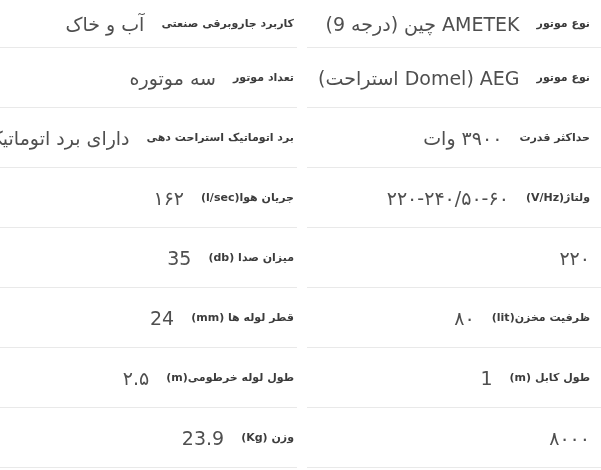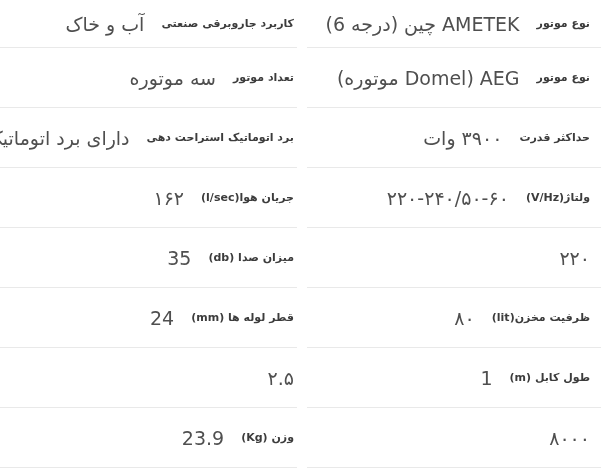--- a/index.html
+++ b/index.html
@@ -39,25 +39,25 @@
   }
 </style>
 </head>
 <body>
 
 <div class="spec-table">
 
   <div class="spec-col primary">
     <div class="spec-row">
       <span class="spec-label">نوع موتور</span>
-      <span class="spec-value">AMETEK چین (درجه 6)</span>
+      <span class="spec-value">AMETEK چین (درجه 9)</span>
     </div>
     <div class="spec-row">
       <span class="spec-label">نوع موتور</span>
-      <span class="spec-value">AEG (Domel موتوره)</span>
+      <span class="spec-value">AEG (Domel استراحت)</span>
     </div>
     <div class="spec-row">
       <span class="spec-label">حداکثر قدرت</span>
       <span class="spec-value">۳۹۰۰ وات</span>
     </div>
     <div class="spec-row">
       <span class="spec-label">ولتاژ(V/Hz)</span>
       <span class="spec-value" dir="ltr">۲۲۰‎-۲۴۰/۵۰‎-۶۰</span>
     </div>
     <div class="spec-row">
@@ -95,20 +95,21 @@
     </div>
     <div class="spec-row">
       <span class="spec-label">میزان صدا (db)</span>
       <span class="spec-value">35</span>
     </div>
     <div class="spec-row">
       <span class="spec-label">قطر لوله ها (mm)</span>
       <span class="spec-value">24</span>
     </div>
     <div class="spec-row">
+      <span class="spec-label">طول لوله خرطومی(m)</span>
       <span class="spec-value">۲.۵</span>
     </div>
     <div class="spec-row">
       <span class="spec-label">وزن (Kg)</span>
       <span class="spec-value">23.9</span>
     </div>
   </div>
 
 </div>
 

